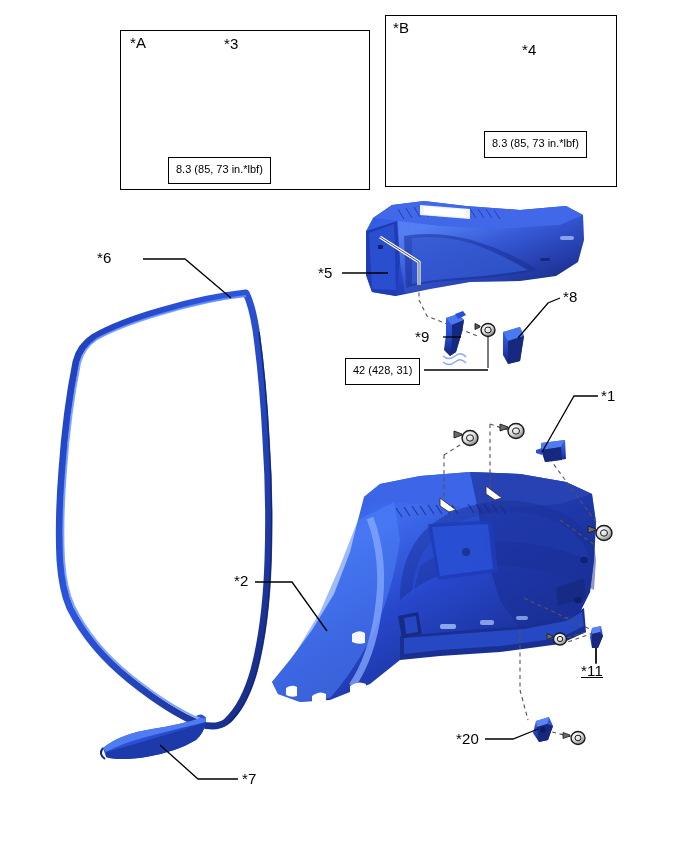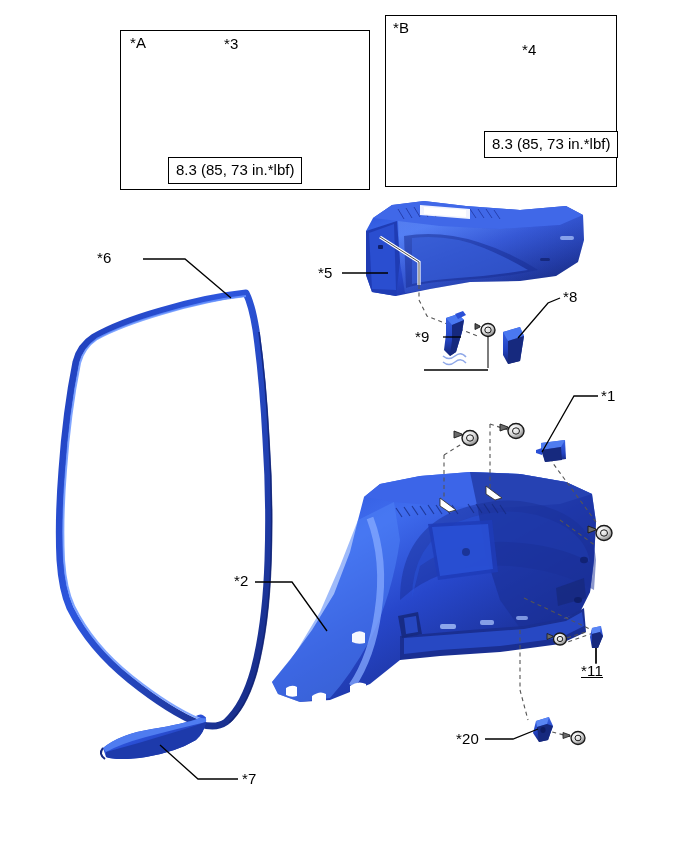--- a/index.html
+++ b/index.html
@@ -17,21 +17,21 @@
     font-size:15px;
     line-height:15px;
     letter-spacing:0.2px;
     white-space:nowrap;
     color:#000;
   }
   .torque{
     position:absolute;
     border:1.6px solid #000;
     background:#fff;
-    font-size:15px;
+    font-size:11px;
     line-height:13.5px;
     padding:5px 7px 6px 7px;
     white-space:nowrap;
     color:#000;
   }
   .inset{
     position:absolute;
     border:1.6px solid #000;
     background:#fff;
   }
@@ -382,14 +382,15 @@
   <div class="lbl" style="left:242px;top:771px;">*7</div>
   <div class="lbl" style="left:563px;top:289px;">*8</div>
   <div class="lbl" style="left:415px;top:329px;">*9</div>
   <div class="lbl" style="left:601px;top:388px;">*1</div>
   <div class="lbl" style="left:234px;top:573px;">*2</div>
   <div class="lbl" style="left:456px;top:731px;">*20</div>
   <div class="lbl" style="left:581px;top:663px;text-decoration:underline;">*11</div>
 
   <div class="torque" style="left:168px;top:157px;">8.3 (85, 73 in.*lbf)</div>
   <div class="torque" style="left:484px;top:131px;">8.3 (85, 73 in.*lbf)</div>
+  <div class="torque" style="left:345px;top:358px;">42 (428, 31)</div>
 
 </div>
 
 </body></html>

